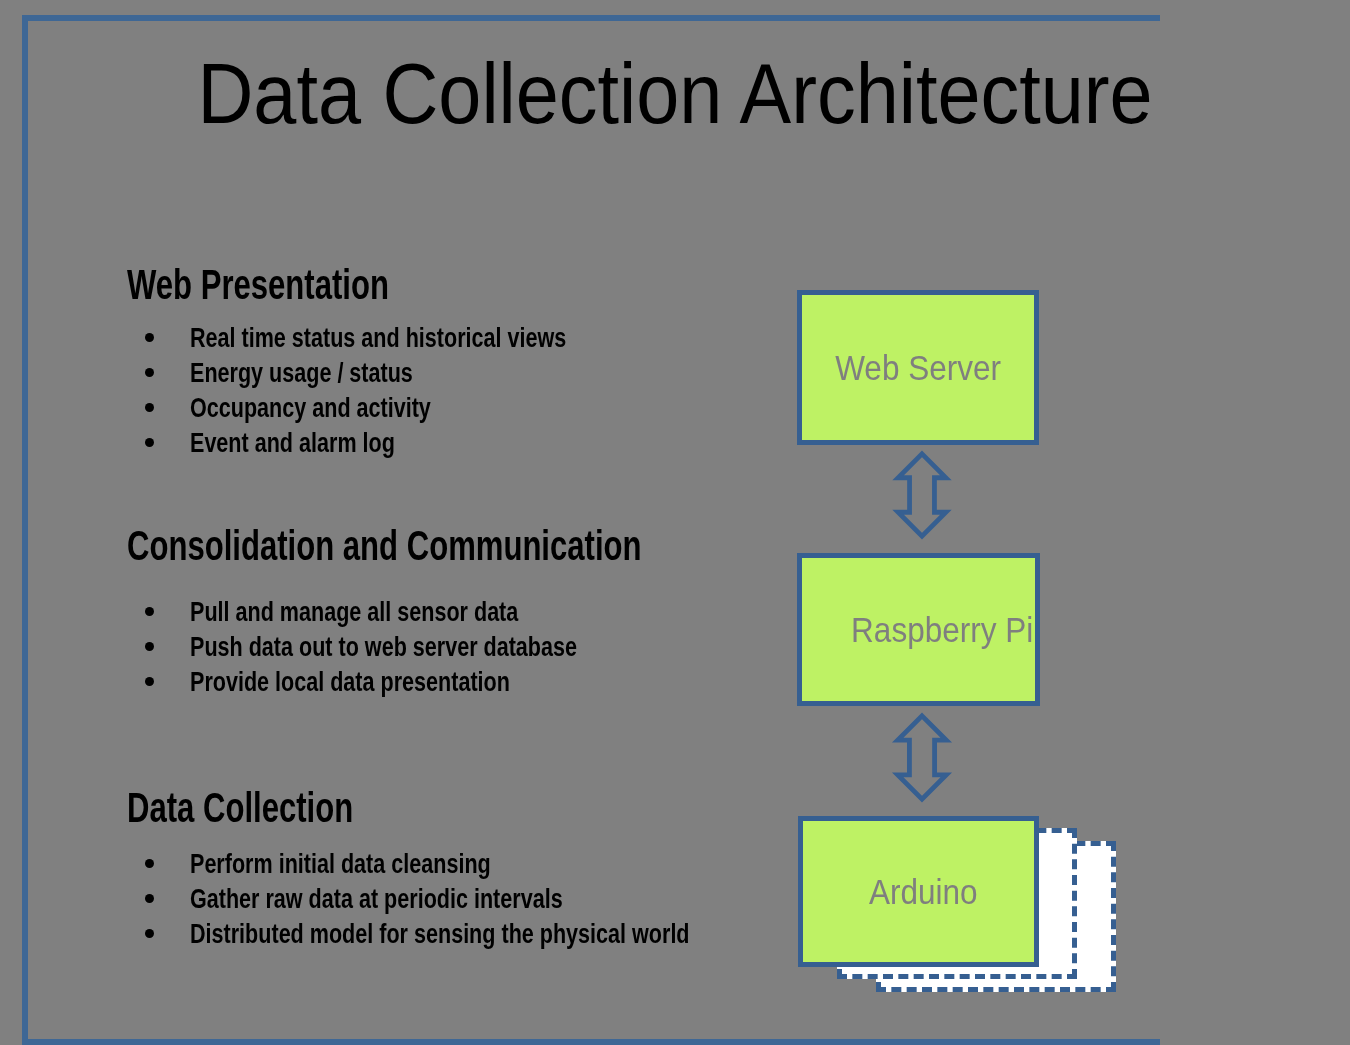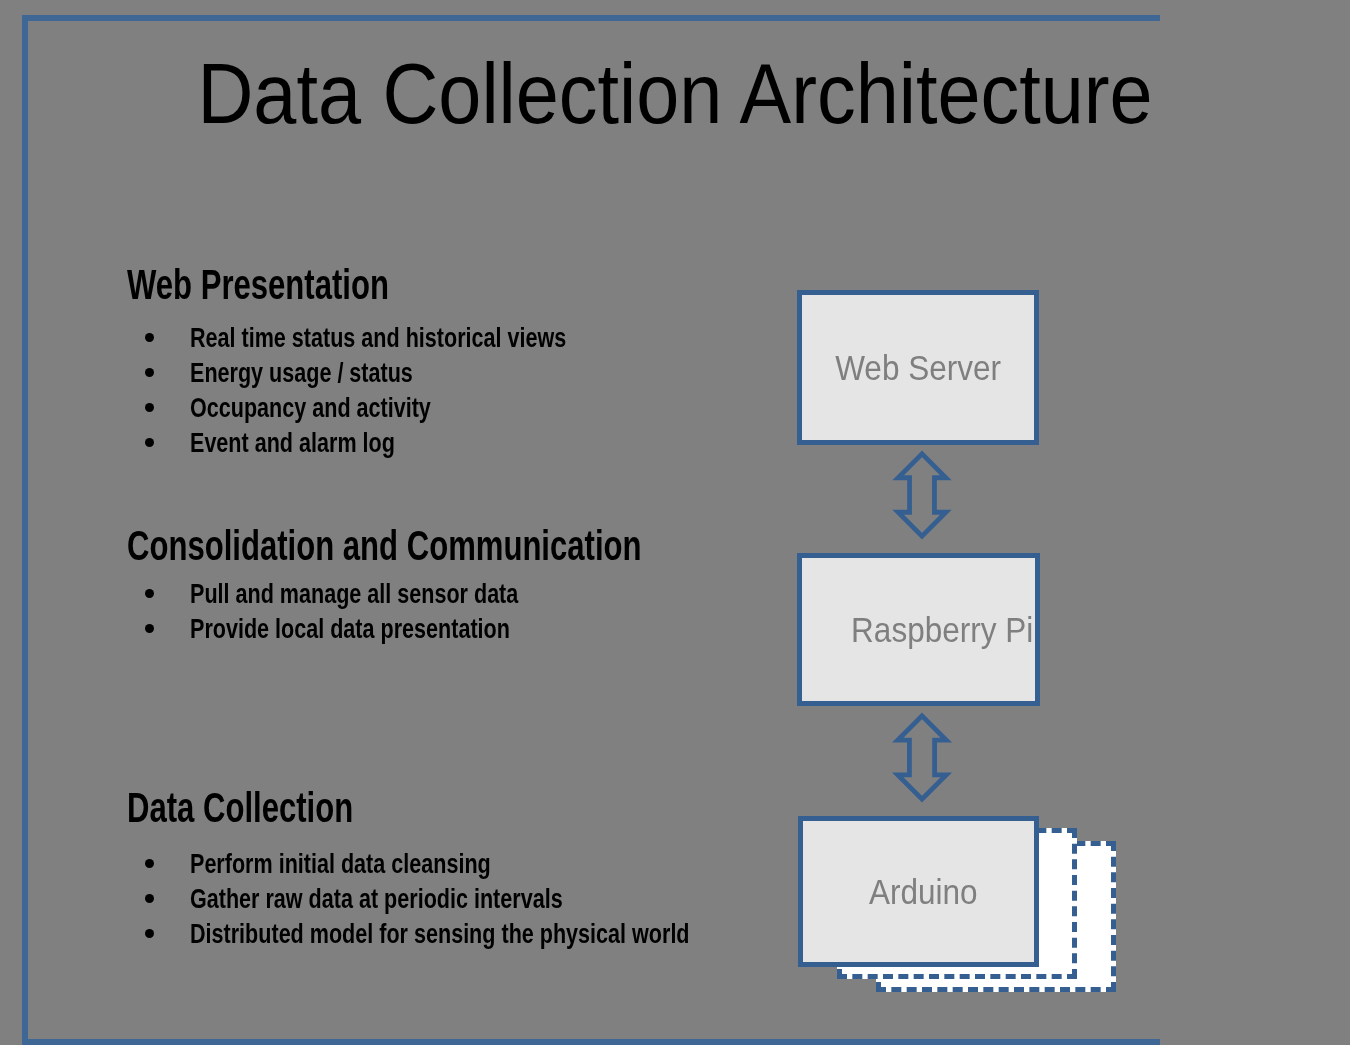--- a/index.html
+++ b/index.html
@@ -30,36 +30,36 @@
     position:absolute;left:127px;margin:0;
     font-size:42px;font-weight:700;line-height:1.2;color:#000;
     transform:scaleX(0.74);transform-origin:left top;white-space:nowrap;
   }
   #heading-1{top:260px;}
   #heading-2{top:521px;}
   #heading-3{top:783px;}
 
   .bullets{position:absolute;left:127px;margin:12px;padding:0;list-style:none;}
   #bullets-1{top:308px;}
-  #bullets-2{top:564px;}
+  #bullets-2{top:582px;}
   #bullets-3{top:834px;}
   .bullets li{
     position:relative;height:35px;line-height:35px;
     font-size:28px;font-weight:700;color:#000;
     white-space:nowrap;padding-left:51px;
   }
   .dot{
     position:absolute;left:6px;top:13px;width:9px;height:9px;
     border-radius:50%;background:#000;
   }
   .bt{display:inline-block;transform:scaleX(0.77);transform-origin:left center;}
 
   
   .node{
-    position:absolute;background:#e5e5e5;border:5px solid #365F91;
+    position:absolute;background:#bef264;border:5px solid #365F91;
     box-sizing:border-box;display:flex;align-items:center;justify-content:center;
   }
   .node .label{
     font-size:35px;color:#7F7F7F;white-space:nowrap;
     transform:scaleX(0.9);
   }
   #node-web-server  {left:797px;top:290px;width:242px;height:155px;}
   #node-raspberry-pi{left:797px;top:553px;width:243px;height:153px;padding-left:48px;}
   #node-arduino     {left:798px;top:816px;width:241px;height:151px;z-index:3;padding-left:10px;}
 
@@ -88,20 +88,21 @@
   <ul class="bullets" id="bullets-1">
     <li><span class="dot"></span><span class="bt">Real time status and historical views</span></li>
     <li><span class="dot"></span><span class="bt">Energy usage / status</span></li>
     <li><span class="dot"></span><span class="bt">Occupancy and activity</span></li>
     <li><span class="dot"></span><span class="bt">Event and alarm log</span></li>
   </ul>
 
   <h2 class="section-heading" id="heading-2">Consolidation and Communication</h2>
   <ul class="bullets" id="bullets-2">
     <li><span class="dot"></span><span class="bt">Pull and manage all sensor data</span></li>
+    <li><span class="dot"></span><span class="bt">Push data out to web server database</span></li>
     <li><span class="dot"></span><span class="bt">Provide local data presentation</span></li>
   </ul>
 
   <h2 class="section-heading" id="heading-3">Data Collection</h2>
   <ul class="bullets" id="bullets-3">
     <li><span class="dot"></span><span class="bt">Perform initial data cleansing</span></li>
     <li><span class="dot"></span><span class="bt">Gather raw data at periodic intervals</span></li>
     <li><span class="dot"></span><span class="bt">Distributed model for sensing the physical world</span></li>
   </ul>
 

